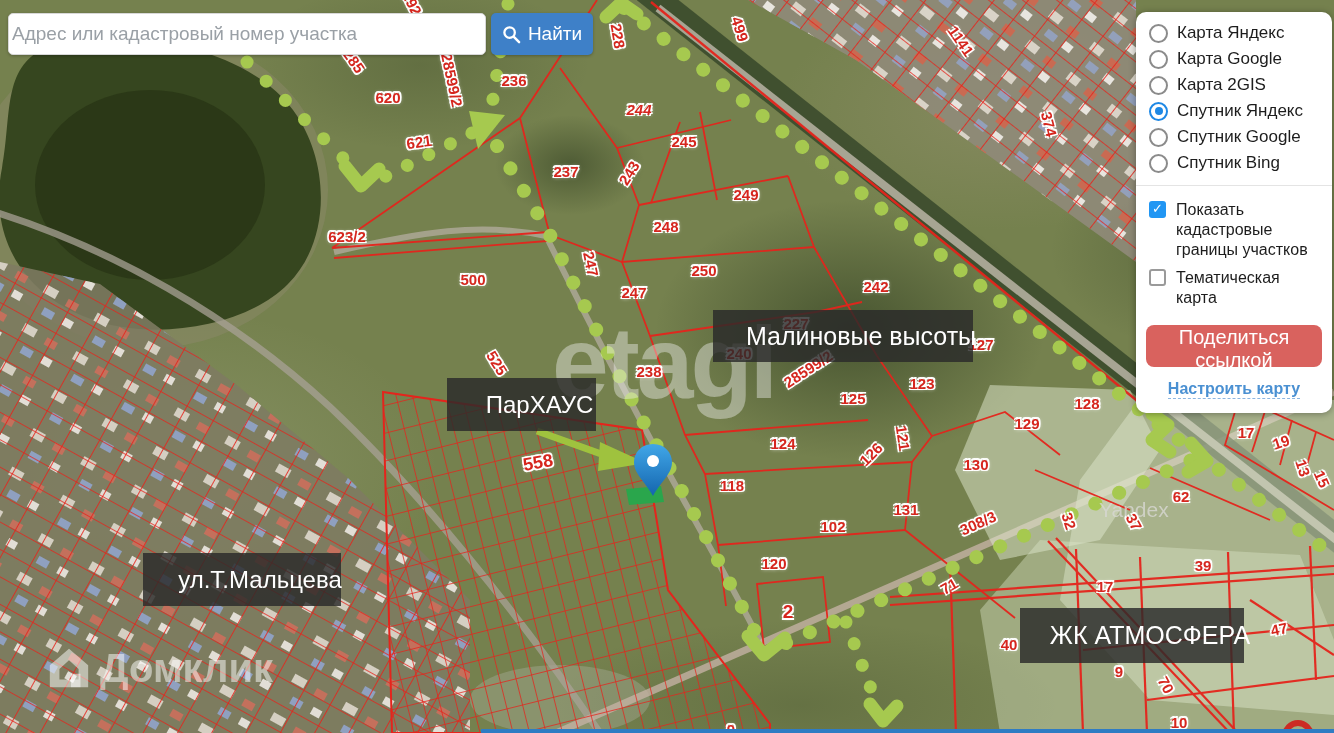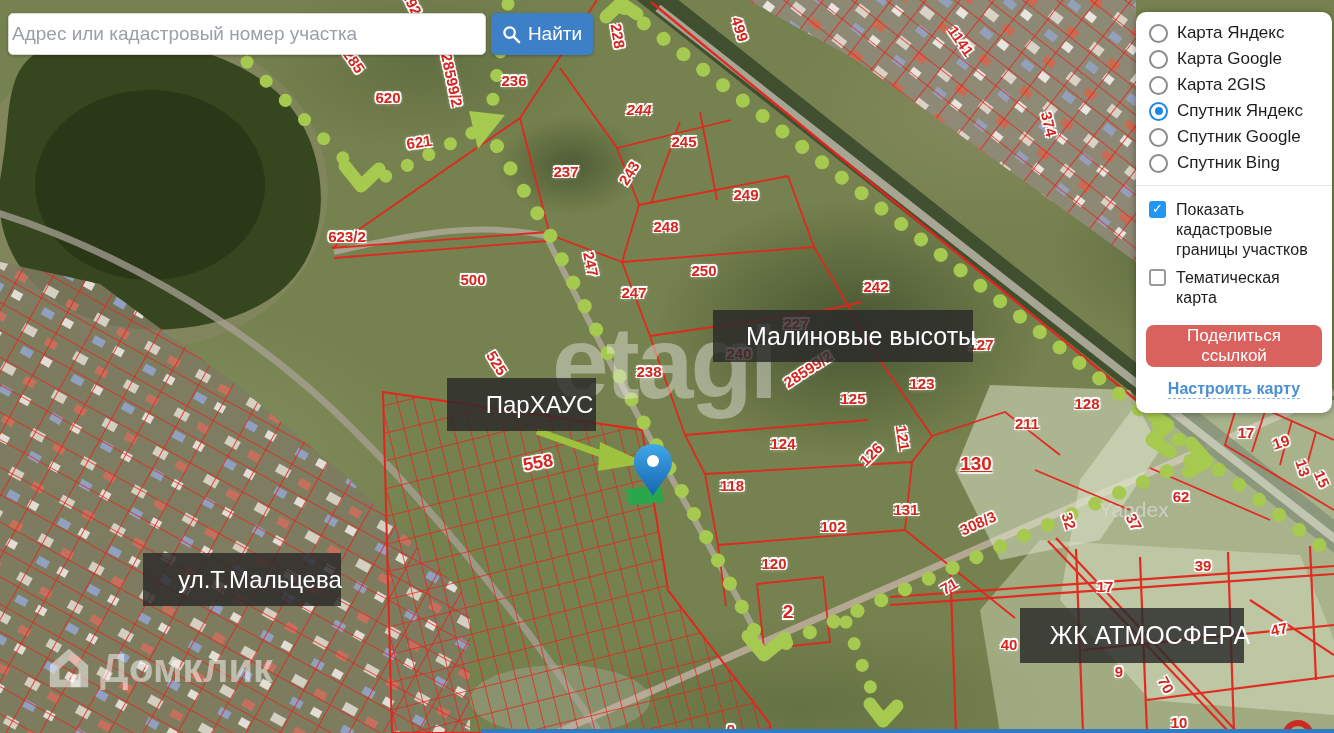--- a/index.html
+++ b/index.html
@@ -37,21 +37,21 @@
   .radio .dot{width:8px;height:8px;border-radius:50%;background:#1e88e5;}
   #panel-divider{height:1px;background:#e4e4e4;margin:9px 0 10px;}
   .toggle-row{display:flex;align-items:flex-start;gap:10px;padding:4px 13px;font-size:16px;
     color:#1d1d1d;cursor:pointer;line-height:1.25;}
   .toggle-row .lbl{width:150px;}
   .cb{width:17px;height:17px;border-radius:3px;flex:0 0 auto;margin-top:1px;
     display:flex;align-items:center;justify-content:center;font-size:13px;color:#fff;}
   .cb.on{background:#2196f3;}
   .cb.off{background:#fff;border:2px solid #9a9a9a;width:13px;height:13px;}
   #share-btn{display:block;margin:13px auto 0;width:176px;height:42px;background:#d9625e;
-    color:#fff;border:none;border-radius:8px;font-size:17px;cursor:pointer;
+    color:#fff;border:none;border-radius:8px;font-size:20px;cursor:pointer;
     font-family:"Liberation Sans",sans-serif;}
   #settings-link{display:block;width:fit-content;margin:13px auto 0;color:#4a90d2;
     font-size:16px;text-decoration:none;border-bottom:1px dashed #8cb6e2;cursor:pointer;font-weight:bold;}
 
   
   #wm-etagi{position:absolute;left:552px;top:305px;font-size:102px;font-weight:700;
     color:rgba(240,240,240,.42);letter-spacing:-3px;pointer-events:none;}
   #wm-domclick{position:absolute;left:46px;top:645px;display:flex;align-items:center;gap:8px;
     color:rgba(255,255,255,.5);font-size:40px;font-weight:700;pointer-events:none;}
   #wm-yandex{position:absolute;left:1099px;top:498px;font-size:21px;
@@ -266,24 +266,24 @@
       <span class="parcel" style="left: 739px; top: 353px; font-size: 15px; transform: translate(-50%, -50%) rotate(0deg);">240</span>
       <span class="parcel" style="left: 796px; top: 323px; font-size: 15px; transform: translate(-50%, -50%) rotate(0deg);">227</span>
       <span class="parcel" style="left: 808px; top: 369px; font-size: 15px; transform: translate(-50%, -50%) rotate(-33deg);">28599/2</span>
       <span class="parcel" style="left: 876px; top: 286px; font-size: 15px; transform: translate(-50%, -50%) rotate(0deg);">242</span>
       <span class="parcel" style="left: 981px; top: 344px; font-size: 15px; transform: translate(-50%, -50%) rotate(0deg);">127</span>
       <span class="parcel" style="left: 922px; top: 383px; font-size: 15px; transform: translate(-50%, -50%) rotate(0deg);">123</span>
       <span class="parcel" style="left: 853px; top: 398px; font-size: 15px; transform: translate(-50%, -50%) rotate(0deg);">125</span>
       <span class="parcel" style="left: 783px; top: 443px; font-size: 15px; transform: translate(-50%, -50%) rotate(0deg);">124</span>
       <span class="parcel" style="left: 871px; top: 454px; font-size: 15px; transform: translate(-50%, -50%) rotate(-45deg);">126</span>
       <span class="parcel" style="left: 903px; top: 438px; font-size: 15px; transform: translate(-50%, -50%) rotate(82deg);">121</span>
-      <span class="parcel" style="left: 976px; top: 464px; font-size: 19px; transform: translate(-50%, -50%) rotate(0deg); text-decoration: underline;">130</span>
+      <span class="parcel" style="left: 976px; top: 464px; font-size: 15px; transform: translate(-50%, -50%) rotate(0deg);">130</span>
       <span class="parcel" style="left: 906px; top: 509px; font-size: 15px; transform: translate(-50%, -50%) rotate(0deg);">131</span>
       <span class="parcel" style="left: 978px; top: 523px; font-size: 15px; transform: translate(-50%, -50%) rotate(-24deg);">308/3</span>
-      <span class="parcel" style="left: 1027px; top: 423px; font-size: 15px; transform: translate(-50%, -50%) rotate(0deg);">211</span>
+      <span class="parcel" style="left: 1027px; top: 423px; font-size: 15px; transform: translate(-50%, -50%) rotate(0deg);">129</span>
       <span class="parcel" style="left: 1087px; top: 403px; font-size: 15px; transform: translate(-50%, -50%) rotate(0deg);">128</span>
       <span class="parcel" style="left: 732px; top: 485px; font-size: 15px; transform: translate(-50%, -50%) rotate(0deg);">118</span>
       <span class="parcel" style="left: 833px; top: 526px; font-size: 15px; transform: translate(-50%, -50%) rotate(0deg);">102</span>
       <span class="parcel" style="left: 774px; top: 563px; font-size: 15px; transform: translate(-50%, -50%) rotate(0deg);">120</span>
       <span class="parcel" style="left: 788px; top: 612px; font-size: 19px; transform: translate(-50%, -50%) rotate(0deg);">2</span>
       <span class="parcel" style="left: 949px; top: 586px; font-size: 15px; transform: translate(-50%, -50%) rotate(-30deg);">71</span>
       <span class="parcel" style="left: 1181px; top: 496px; font-size: 15px; transform: translate(-50%, -50%) rotate(0deg);">62</span>
       <span class="parcel" style="left: 1069px; top: 521px; font-size: 15px; transform: translate(-50%, -50%) rotate(72deg);">32</span>
       <span class="parcel" style="left: 1134px; top: 522px; font-size: 15px; transform: translate(-50%, -50%) rotate(62deg);">37</span>
       <span class="parcel" style="left: 1246px; top: 432px; font-size: 15px; transform: translate(-50%, -50%) rotate(0deg);">17</span>

